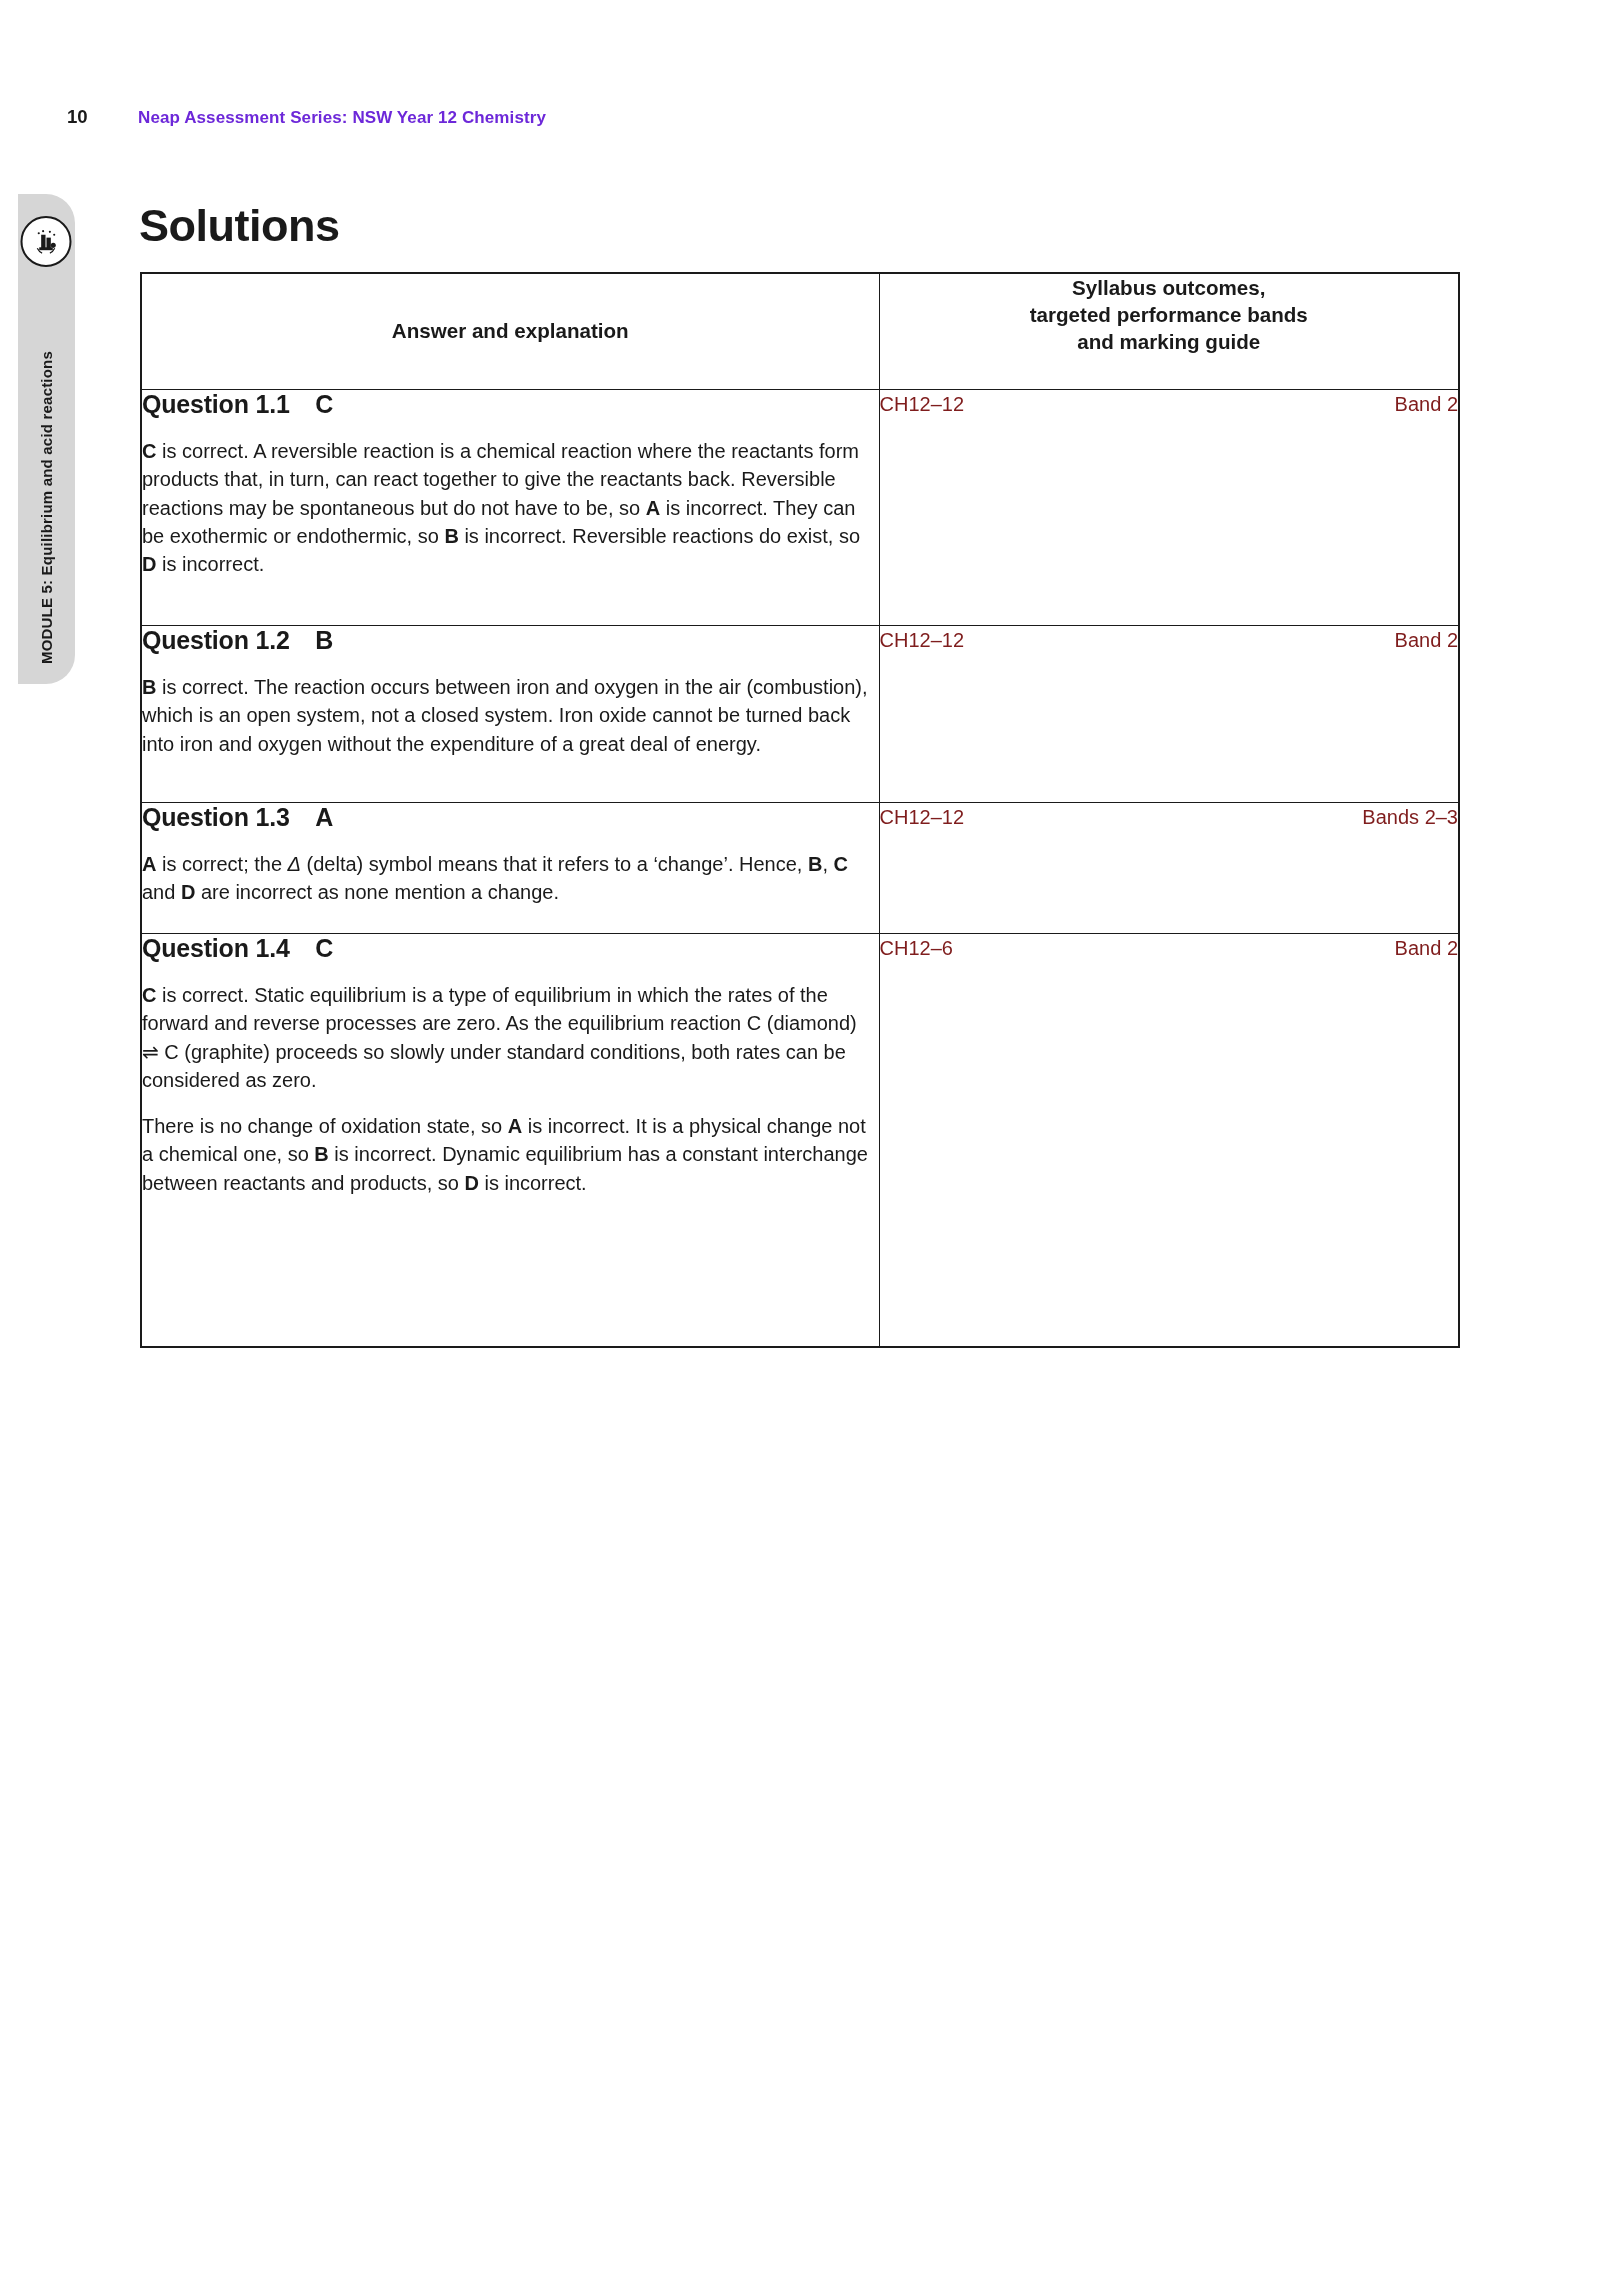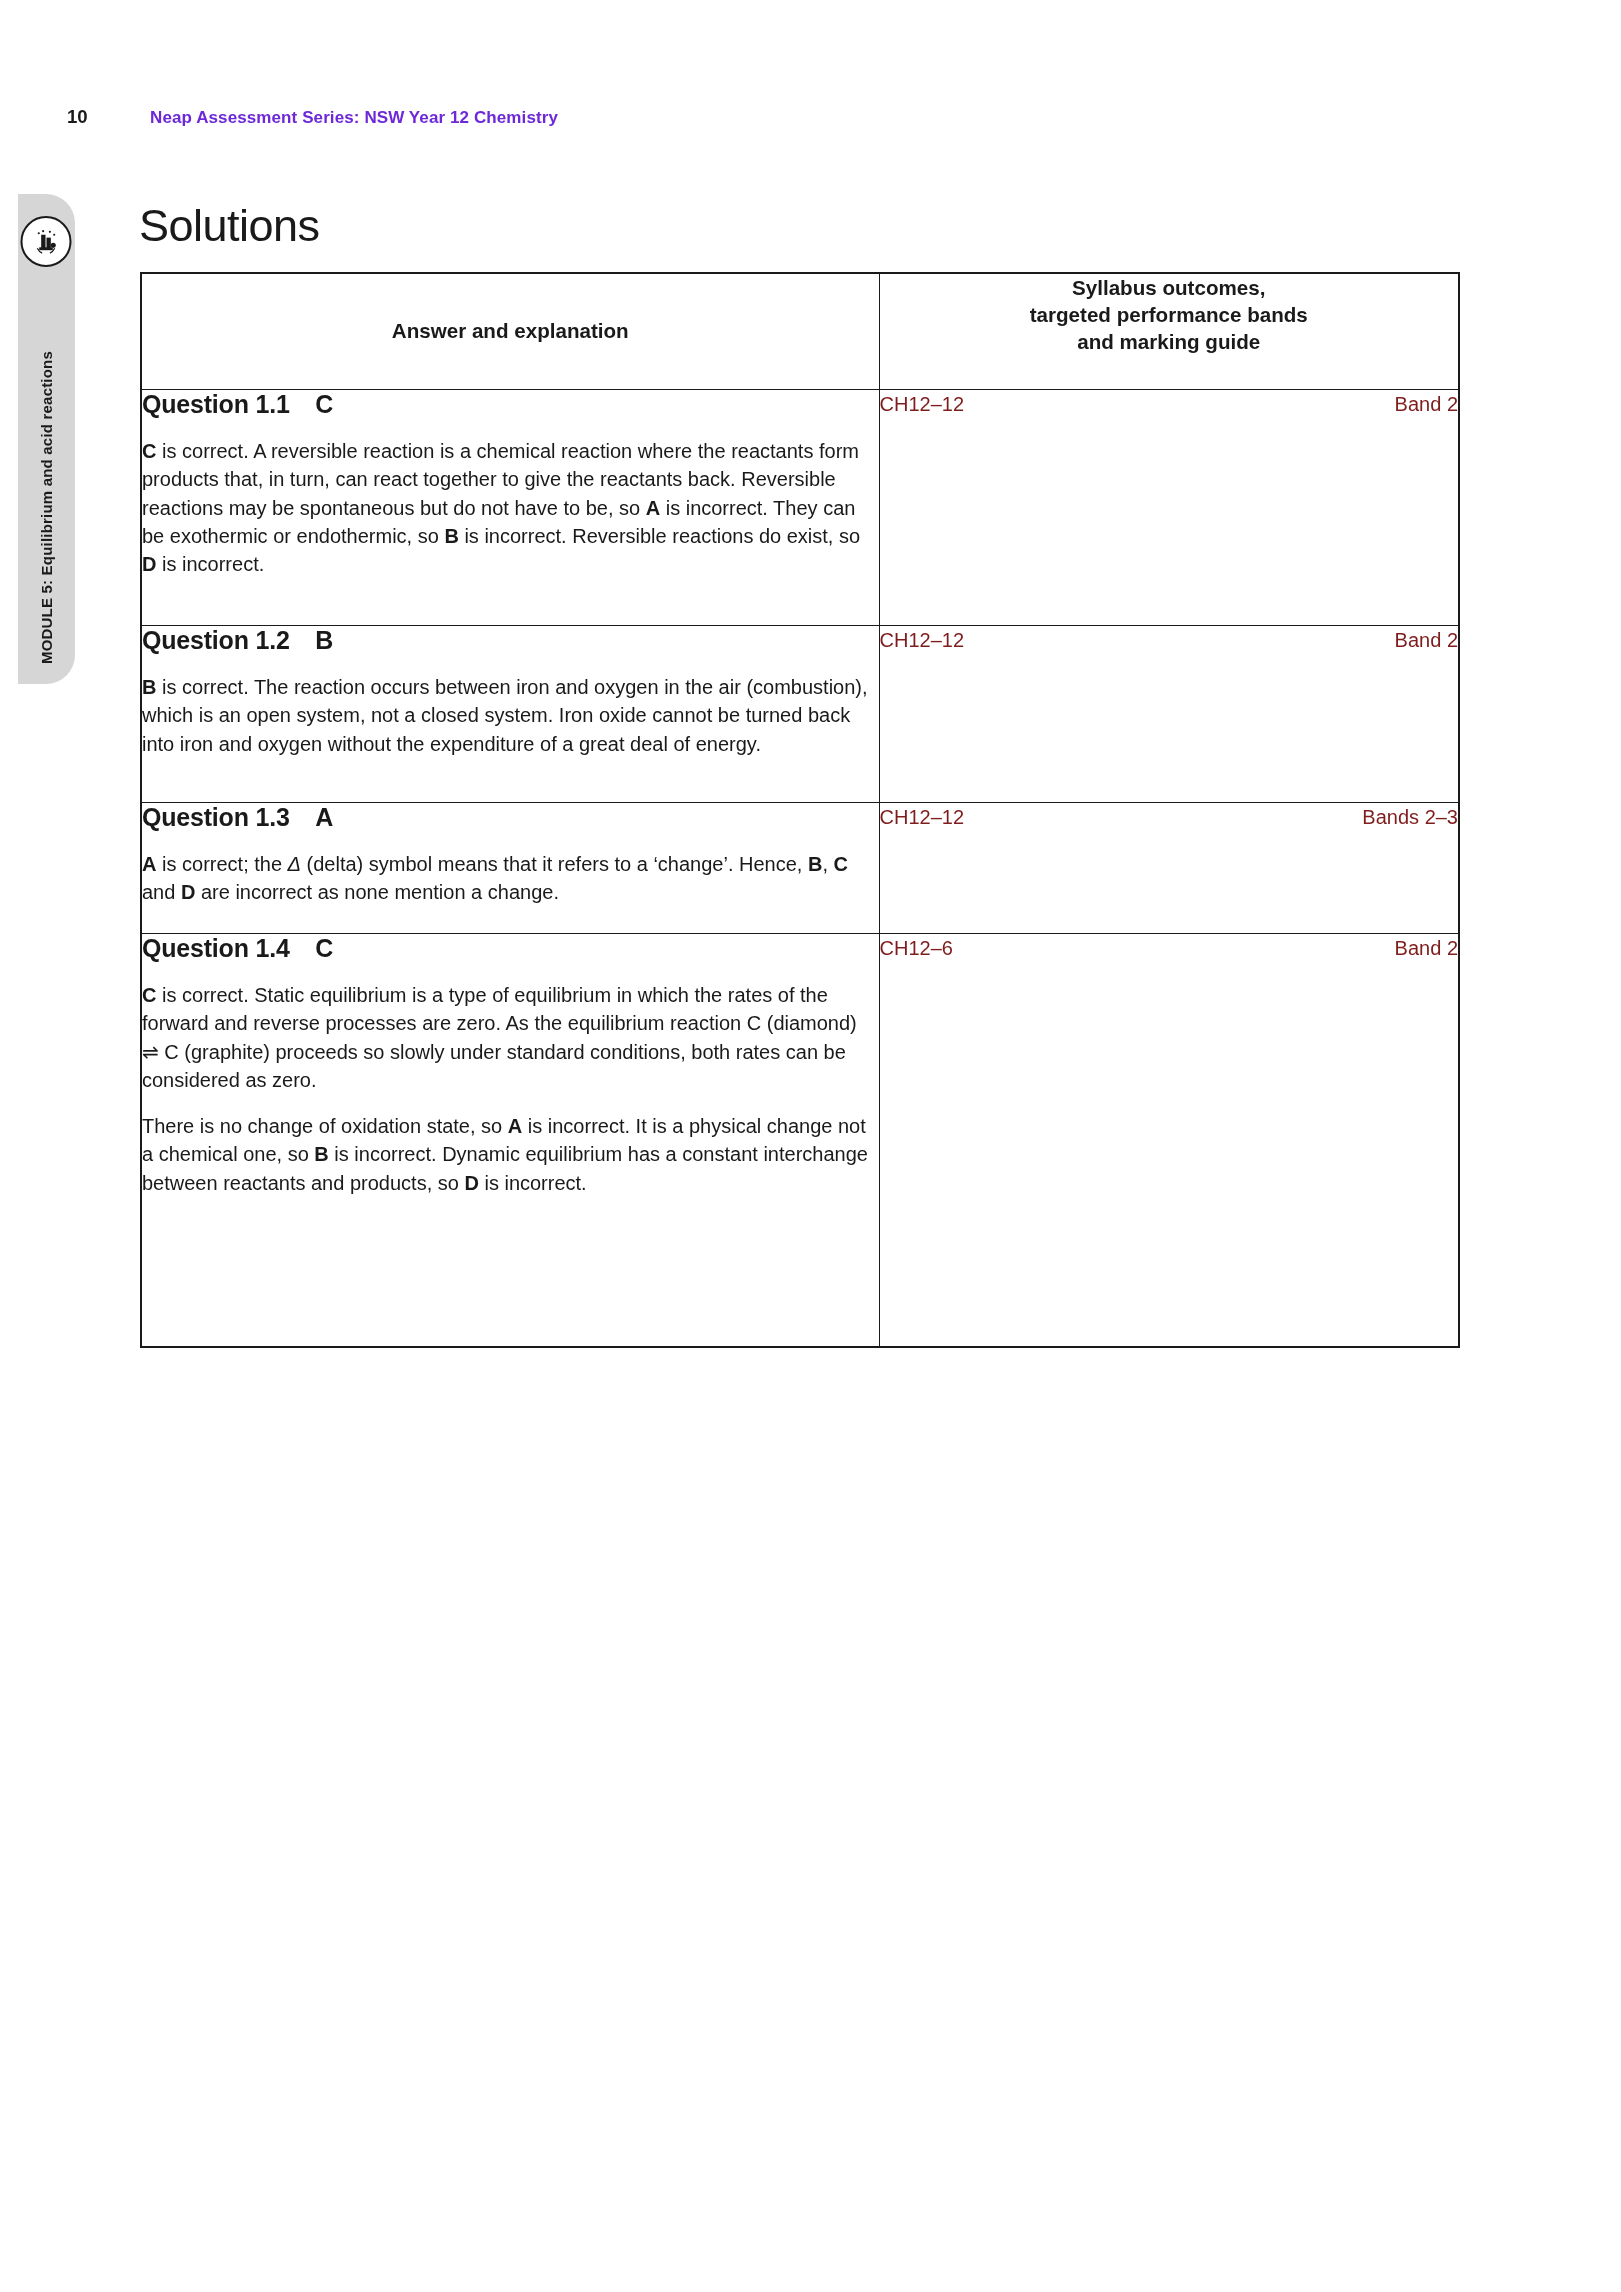--- a/index.html
+++ b/index.html
@@ -59,42 +59,42 @@
     line-height: 1;
   }
 
   
   .running-header {
     position: absolute;
     left: 67px;
     top: 106px;
     display: flex;
     align-items: baseline;
-    gap: 12px;
+    gap: 0;
   }
   .page-number {
     font-size: 18.6px;
     font-weight: 700;
     color: #1a1a1a;
     width: 71px;
   }
   .header-title {
     font-size: 17px;
     font-weight: 700;
     color: #6d28d9;
     letter-spacing: 0.1px;
   }
 
   
   .page-title {
     position: absolute;
     left: 139px;
     top: 190px;
     font-size: 45px;
-    font-weight: 400;
+    font-weight: 700;
     letter-spacing: -0.5px;
     color: #1a1a1a;
     margin-top: 10px;
   }
 
   
   .solutions-table {
     position: absolute;
     left: 140px;
     top: 272px;

